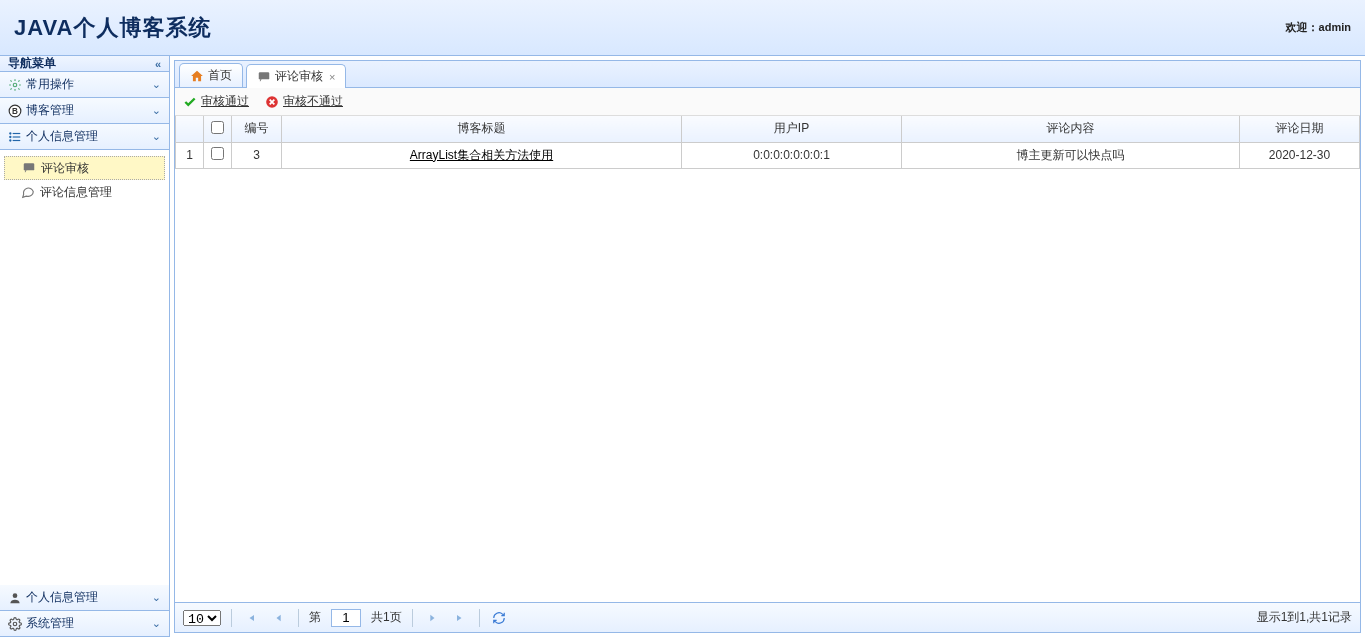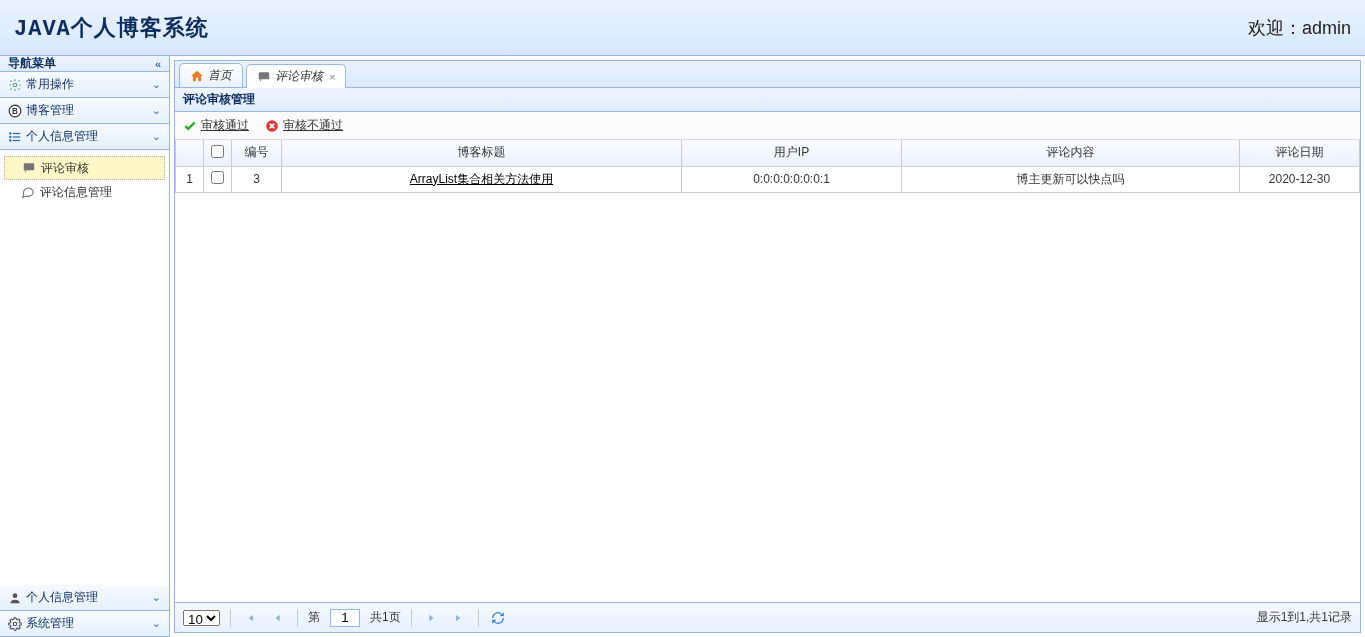--- a/index.html
+++ b/index.html
@@ -1,40 +1,40 @@
 <!DOCTYPE html>
 <html><head>
 <meta charset="utf-8">
 <style>
 * { box-sizing: border-box; margin: 0; padding: 0; }
 body { font-family: Arial, "Microsoft YaHei", sans-serif; font-size: 12px; color: #333; background: #fff; overflow: hidden; }
 .app { width: 1365px; height: 637px; display: flex; flex-direction: column; }
 
 .header { height: 56px; background: linear-gradient(to bottom, #eaf2ff, #d8e8ff); border-bottom: 1px solid #95b8e7; display: flex; align-items: center; justify-content: space-between; padding: 0 14px; }
-.header-title { font-size: 22px; font-weight: bold; color: #0e2d5f; font-family: Liberation Mono, monospace; letter-spacing: 1px; }
-.header-welcome { font-size: 18px; color: #222; }
+.header-title { font-size: 22px; font-weight: bold; color: #0e2d5f; font-family: Liberation Sans, sans-serif; letter-spacing: 1px; }
+.header-welcome { font-size: 11px; color: #222; font-weight: bold; }
 
 .body { flex: 1; display: flex; min-height: 0; }
 
 .sidebar { width: 170px; border-right: 1px solid #95b8e7; display: flex; flex-direction: column; background: #fafcff; }
 .acc-title { height: 16px; background: linear-gradient(to bottom, #eff5ff, #e0ecff); border-bottom: 1px solid #95b8e7; display: flex; align-items: center; justify-content: space-between; padding: 0 8px; color: #0e2d5f; font-weight: bold; }
 .acc-title .chev { color: #3b6ea5; font-size: 11px; cursor: pointer; }
 .acc-panel-hdr { height: 26px; background: linear-gradient(to bottom, #f6faff, #e6f0ff); border-bottom: 1px solid #95b8e7; display: flex; align-items: center; padding: 0 8px; color: #0e2d5f; cursor: pointer; }
 .acc-panel-hdr.active { background: linear-gradient(to bottom, #fffce0, #fff5c0); }
 .acc-panel-hdr .icon-slot { width: 18px; display: inline-flex; align-items: center; }
 .acc-panel-hdr .label { flex: 1; }
 .acc-panel-hdr .arrow { color: #3b6ea5; font-size: 11px; }
 .acc-panel-body { flex: 0 0 auto; background: #fff; padding: 6px 0; }
 .acc-fill { flex: 1; background: #fff; }
 .tree-item { height: 24px; display: flex; align-items: center; padding-left: 20px; cursor: pointer; gap: 4px; }
 .tree-item.selected { background: #fff8c6; border: 1px dotted #aaa; margin: 0 4px; padding-left: 16px; }
 .tree-item .icn { width: 16px; display: inline-flex; align-items: center; justify-content: center; color: #555; }
 
 .main { flex: 1; display: flex; flex-direction: column; min-width: 0; padding: 4px; }
-.tabs-bar { height: 28px; background: linear-gradient(to bottom, #eaf2ff, #dbe9ff); border: 1px solid #95b8e7; display: flex; align-items: flex-end; padding: 0 4px; font-style: italic; }
+.tabs-bar { height: 28px; background: linear-gradient(to bottom, #eaf2ff, #dbe9ff); border: 1px solid #95b8e7; display: flex; align-items: flex-end; padding: 0 4px; }
 .tab { height: 24px; border: 1px solid #95b8e7; border-bottom: none; background: linear-gradient(to bottom, #fff, #e8f1ff); border-radius: 5px 5px 0 0; display: flex; align-items: center; padding: 0 10px; margin-right: 3px; cursor: pointer; gap: 4px; }
 .tab.active { background: #fff; position: relative; top: 1px; }
 .tab .close { color: #888; font-size: 11px; margin-left: 2px; }
 .tab .picn { display: inline-flex; width: 14px; }
 
 .panel { border: 1px solid #95b8e7; border-top: none; flex: 1; display: flex; flex-direction: column; min-height: 0; }
 .panel-title { height: 24px; background: linear-gradient(to bottom, #eff5ff, #e0ecff); border-bottom: 1px solid #95b8e7; display: flex; align-items: center; padding: 0 8px; color: #0e2d5f; font-weight: bold; }
 .toolbar { height: 28px; background: #fafafa; border-bottom: 1px solid #ddd; display: flex; align-items: center; padding: 0 8px; gap: 16px; text-decoration: underline; }
 .toolbar .tbtn { display: flex; align-items: center; gap: 4px; cursor: pointer; }
 .toolbar .ok-svg, .toolbar .no-svg { width: 14px; height: 14px; }
@@ -48,21 +48,21 @@
 .col-chk { width: 28px; }
 .col-id { width: 50px; }
 .col-title { width: 400px; }
 .col-ip { width: 220px; }
 .col-content { }
 .col-date { width: 120px; }
 
 .pager { height: 30px; border-top: 1px solid #95b8e7; background: linear-gradient(to bottom, #f6faff, #e6f0ff); display: flex; align-items: center; padding: 0 8px; gap: 10px; }
 .pager .sep { width: 1px; height: 18px; background: #bcd; }
 .pager .pg-btn { width: 18px; height: 18px; display: inline-flex; align-items: center; justify-content: center; cursor: pointer; color: #8bb3de; }
-.pager select { height: 16px; }
+.pager select { height: 16px; font-family: Liberation Mono, monospace; }
 .pager input.pg-num { width: 30px; height: 18px; text-align: center; border: 1px solid #95b8e7; }
 .pager .status { margin-left: auto; color: #333; }
 .svg-refresh { width: 14px; height: 14px; }
 </style>
 </head>
 <body>
 
 <div class="app">
   <div class="header">
     <div class="header-title">JAVA个人博客系统</div>
@@ -175,21 +175,20 @@
                 <rect x="3" y="4" width="18" height="12" rx="2"></rect>
                 <path d="M8 16l-3 4v-4"></path>
               </svg>
           </span>
           <span>评论审核</span>
           <span class="close">×</span>
         </div>
       </div>
 
       <div class="panel">
-        <div class="panel-title">评论审核管理</div>
 
         <div class="toolbar">
           <div class="tbtn">
             <svg class="ok-svg" viewBox="0 0 24 24">
                 <path fill="none" stroke="#2a2" stroke-width="4" d="M4 12l5 5L20 6"></path>
               </svg>
             <span>审核通过</span>
           </div>
           <div class="tbtn">
             <svg class="no-svg" viewBox="0 0 24 24">

